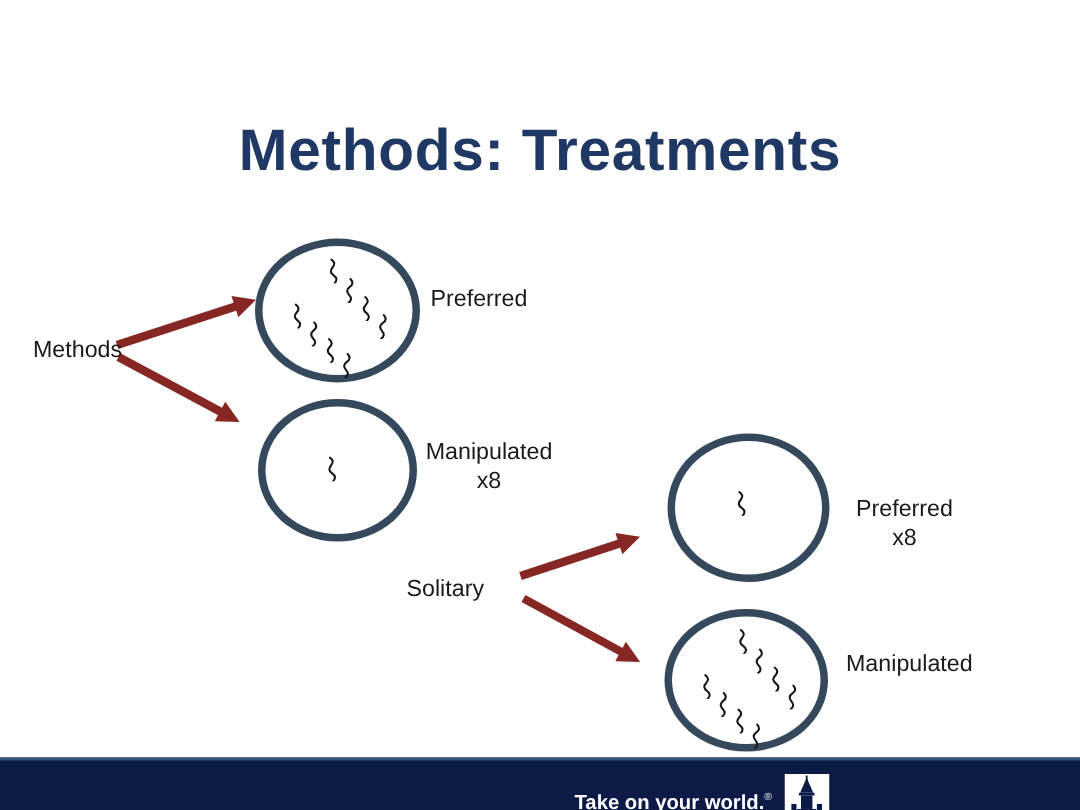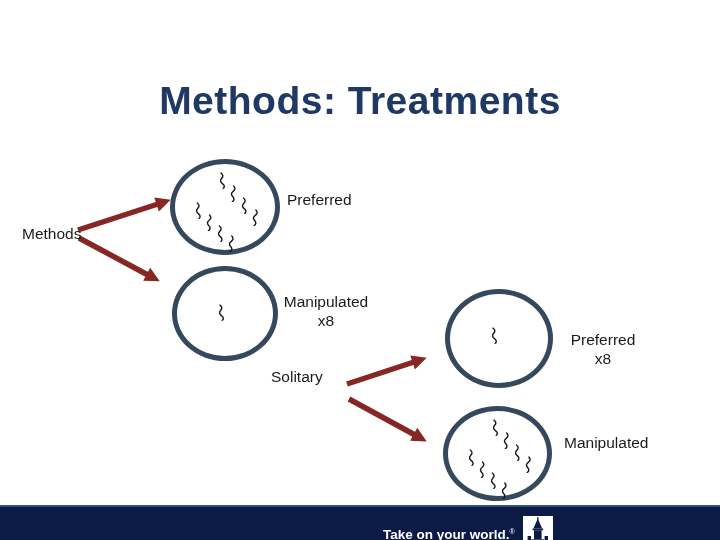--- a/index.html
+++ b/index.html
@@ -119,21 +119,21 @@
 
   <div class="lbl" style="left:22px;top:203px">Methods</div>
 
   <div class="lbl" style="left:287px;top:169px">Preferred</div>
 
   <div class="lbl center" style="left:283px;top:271px;width:86px">
     <div>Manipulated</div>
     <div>x8</div>
   </div>
 
-  <div class="lbl" style="left:271px;top:346px">Solitary</div>
+  <div class="lbl" style="left:271px;top:362px">Solitary</div>
 
   <div class="lbl center" style="left:561px;top:309px;width:84px">
     <div>Preferred</div>
     <div>x8</div>
   </div>
 
   <div class="lbl" style="left:564px;top:412px">Manipulated</div>
 
   <div class="footer">
     <div class="tagline"><span>Take on your world.</span><sup>®</sup></div>

